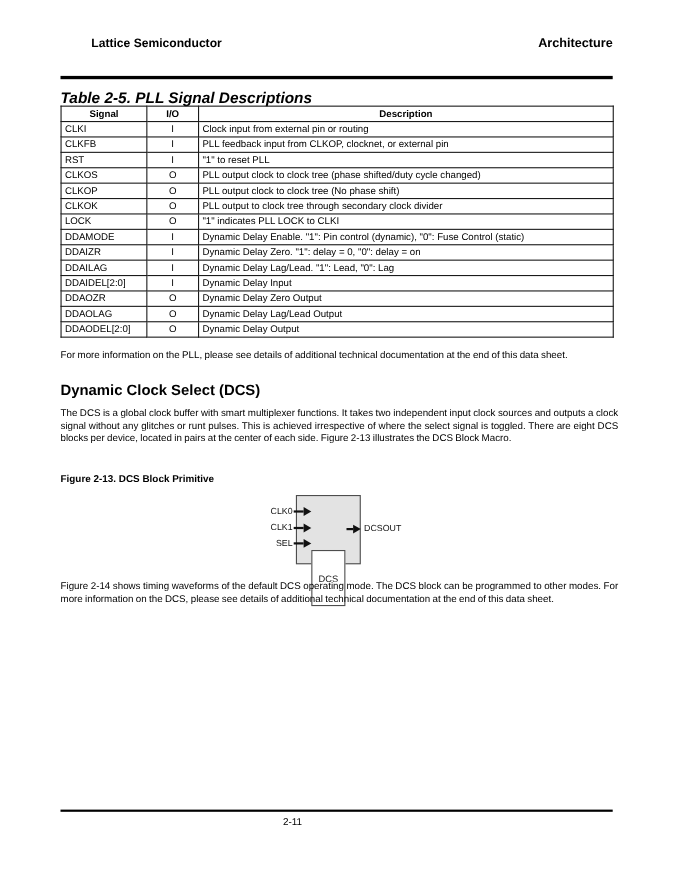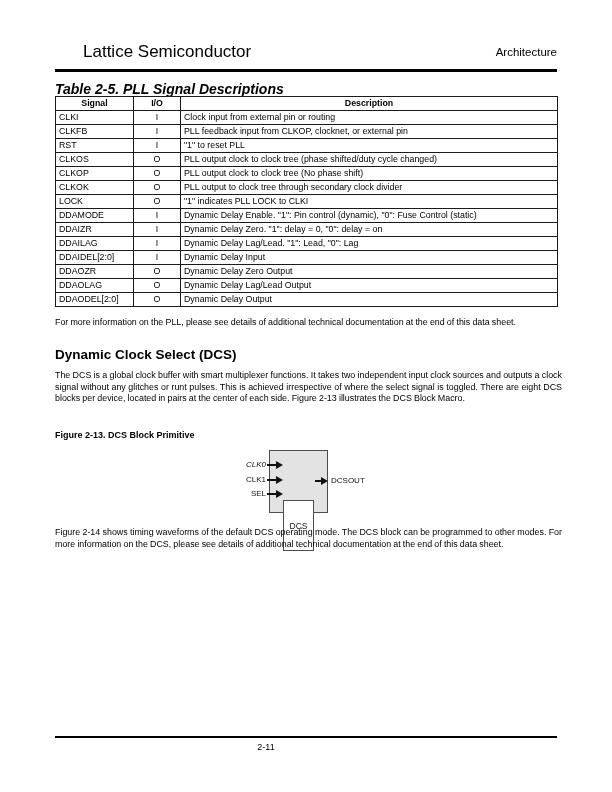--- a/index.html
+++ b/index.html
@@ -5,22 +5,22 @@
   * { margin:0; padding:0; box-sizing:border-box; }
   html, body { background:#ffffff; }
   .page {
     position:relative; width:612px; height:792px; background:#fff;
     font-family:"Liberation Sans", sans-serif; color:#000; overflow:hidden;
   }
   .pagehead {
     position:absolute; left:55px; top:34px; width:502px;
     display:flex; justify-content:space-between; align-items:flex-end;
   }
-  .head-left { font-weight:normal; font-size:17px; line-height:12px;padding-left:28px; }
-  .head-right { text-align:left; font-weight:normal; font-size:11.5px; line-height:12px;margin-top:12px; }
+  .head-left { font-weight:bold; font-size:11px; line-height:12px;padding-left:28px; }
+  .head-right { text-align:left; font-weight:bold; font-size:11.5px; line-height:12px; }
   .head-rule { position:absolute; left:55px; top:69px; width:502px; height:2.5px; background:#000; }
 
   .table-caption {
     position:absolute; left:55px; top:81px;
     font-size:14px; font-weight:bold; font-style:italic;
   }
   table.sig {
     position:absolute; left:55px; top:96px; width:502px;
     border-collapse:collapse; table-layout:fixed;
     font-size:8.8px; line-height:10.5px;
@@ -184,21 +184,21 @@
   <p class="body-text" id="para-dcs-intro">The DCS is a global clock buffer with smart multiplexer functions. It takes two independent input clock sources and outputs a clock signal without any glitches or runt pulses. This is achieved irrespective of where the select signal is toggled. There are eight DCS blocks per device, located in pairs at the center of each side. Figure 2-13 illustrates the DCS Block Macro.</p>
 
   <div class="fig-caption">Figure 2-13. DCS Block Primitive</div>
 
   <div class="figure">
     <div class="outer-box"></div>
     <div class="inner-box">
       <span>DCS</span>
     </div>
 
-    <span class="in-label" style="top:15px;font-style:italic;">CLK0</span>
+    <span class="in-label" style="top:15px;">CLK0</span>
     <div class="h-line" style="left:37px; top:19.4px; width:9px;"></div>
     <div class="arrow-r" style="left:46px; top:16px;"></div>
 
     <span class="in-label" style="top:30px;">CLK1</span>
     <div class="h-line" style="left:37px; top:34.4px; width:9px;"></div>
     <div class="arrow-r" style="left:46px; top:31px;"></div>
 
     <span class="in-label" style="top:44px;">SEL</span>
     <div class="h-line" style="left:37px; top:48.4px; width:9px;"></div>
     <div class="arrow-r" style="left:46px; top:45px;"></div>

